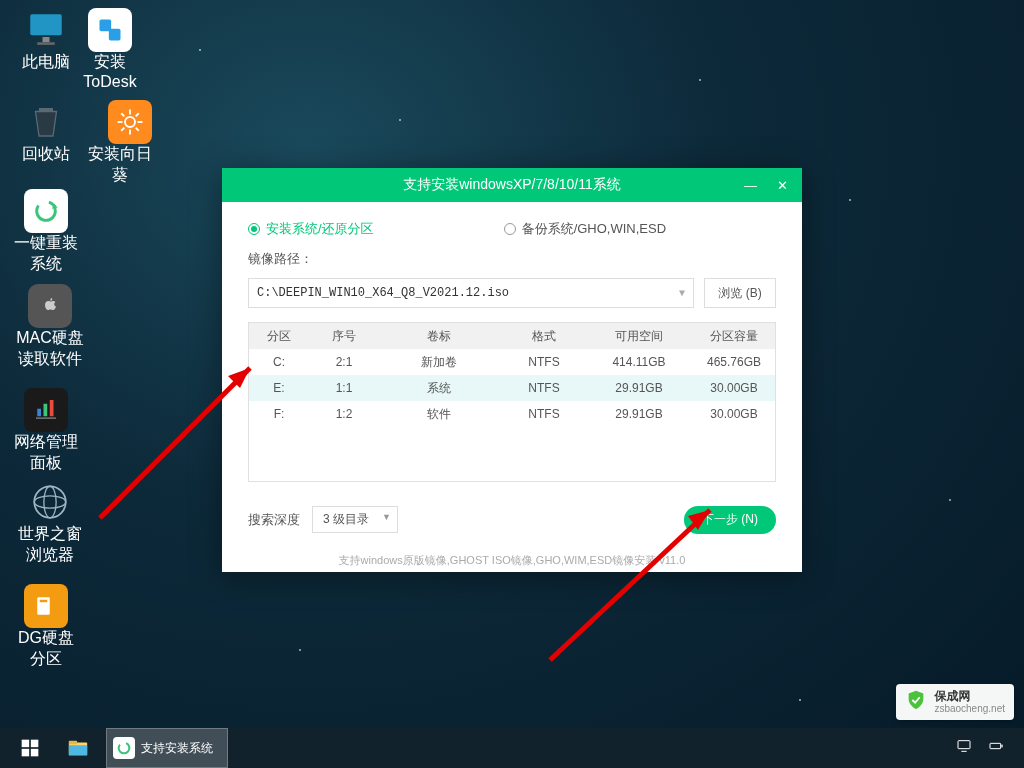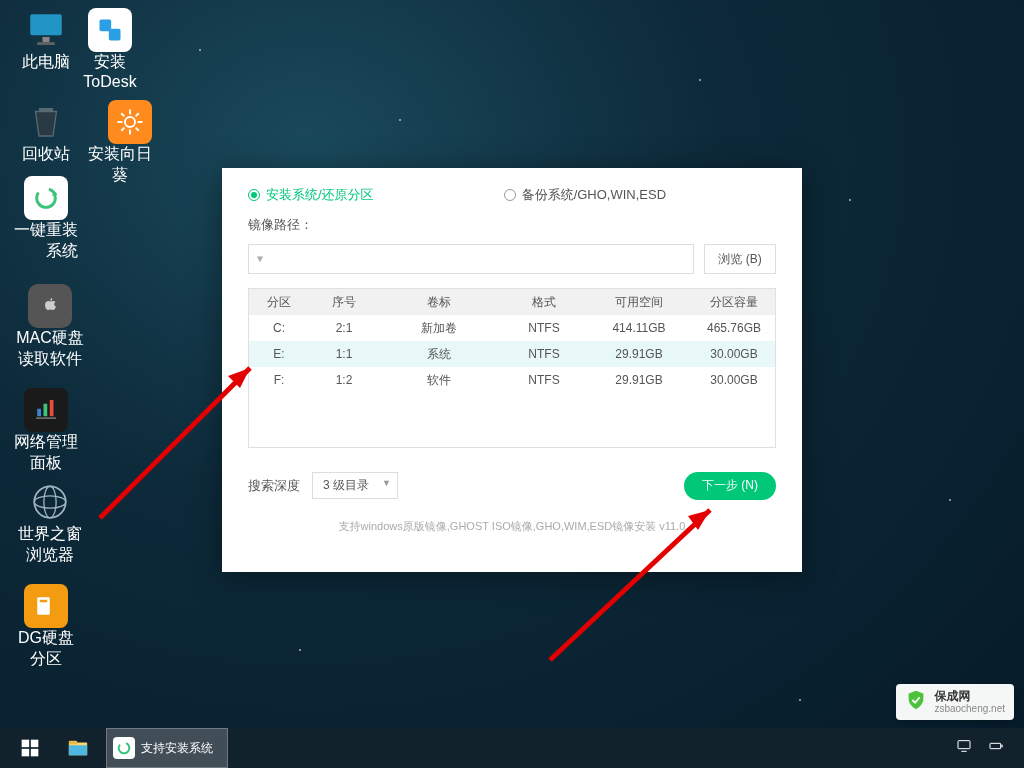--- a/index.html
+++ b/index.html
@@ -129,21 +129,21 @@
 </div>
 <div class="desktop-icon" style="left:14px; top:100px;">
   <span class="ico bin">
     <svg viewBox="0 0 48 48" width="42" height="42">
         <path d="M12 12 L36 12 L32 40 L16 40 Z" fill="#2a3a44" stroke="#5a6a74" stroke-width="1.5"></path>
         <rect x="16" y="8" width="16" height="4" fill="#5a6a74"></rect>
       </svg>
   </span>
   <span>回收站</span>
 </div>
-<div class="desktop-icon" style="left:14px; top:176px;text-align:right;">
+<div class="desktop-icon" style="left:14px; top:189px;">
   <span class="ico reinstall">
     <svg viewBox="0 0 48 48" width="28" height="28">
         <circle cx="24" cy="24" r="16" fill="none" stroke="#3bc47a" stroke-width="5" stroke-dasharray="60 20"></circle>
         <polygon points="38,12 44,18 34,20" fill="#3bc47a"></polygon>
       </svg>
   </span>
   <span>一键重装系统</span>
 </div>
 <div class="desktop-icon" style="left:14px; top:284px; width:72px;">
   <span class="ico mac">
@@ -206,33 +206,41 @@
           <line x1="33" y1="33" x2="38" y2="38"></line>
           <line x1="38" y1="10" x2="33" y2="15"></line>
           <line x1="15" y1="33" x2="10" y2="38"></line>
         </g>
       </svg>
   </span>
   <span>安装向日葵</span>
 </div>
 
 <div class="dialog">
+  <div class="dialog-title">
+    <span>支持安装windowsXP/7/8/10/11系统</span>
+    <div class="title-controls">
+      <span>—</span>
+      <span>✕</span>
+    </div>
+  </div>
   <div class="radio-row">
     <div class="radio-item sel">
       <span class="rdot sel"></span>
       <span>安装系统/还原分区</span>
     </div>
     <div class="radio-item">
       <span class="rdot"></span>
       <span>备份系统/GHO,WIN,ESD</span>
     </div>
   </div>
   <div class="section-label">镜像路径：</div>
   <div class="path-row">
     <div class="path-input">
+      <span>C:\DEEPIN_WIN10_X64_Q8_V2021.12.iso</span>
       <span class="chev">▼</span>
     </div>
     <button class="browse-btn">浏览 (B)</button>
   </div>
   <div class="ptable">
     <div class="hdr">
       <span>分区</span>
       <span>序号</span>
       <span>卷标</span>
       <span>格式</span>

